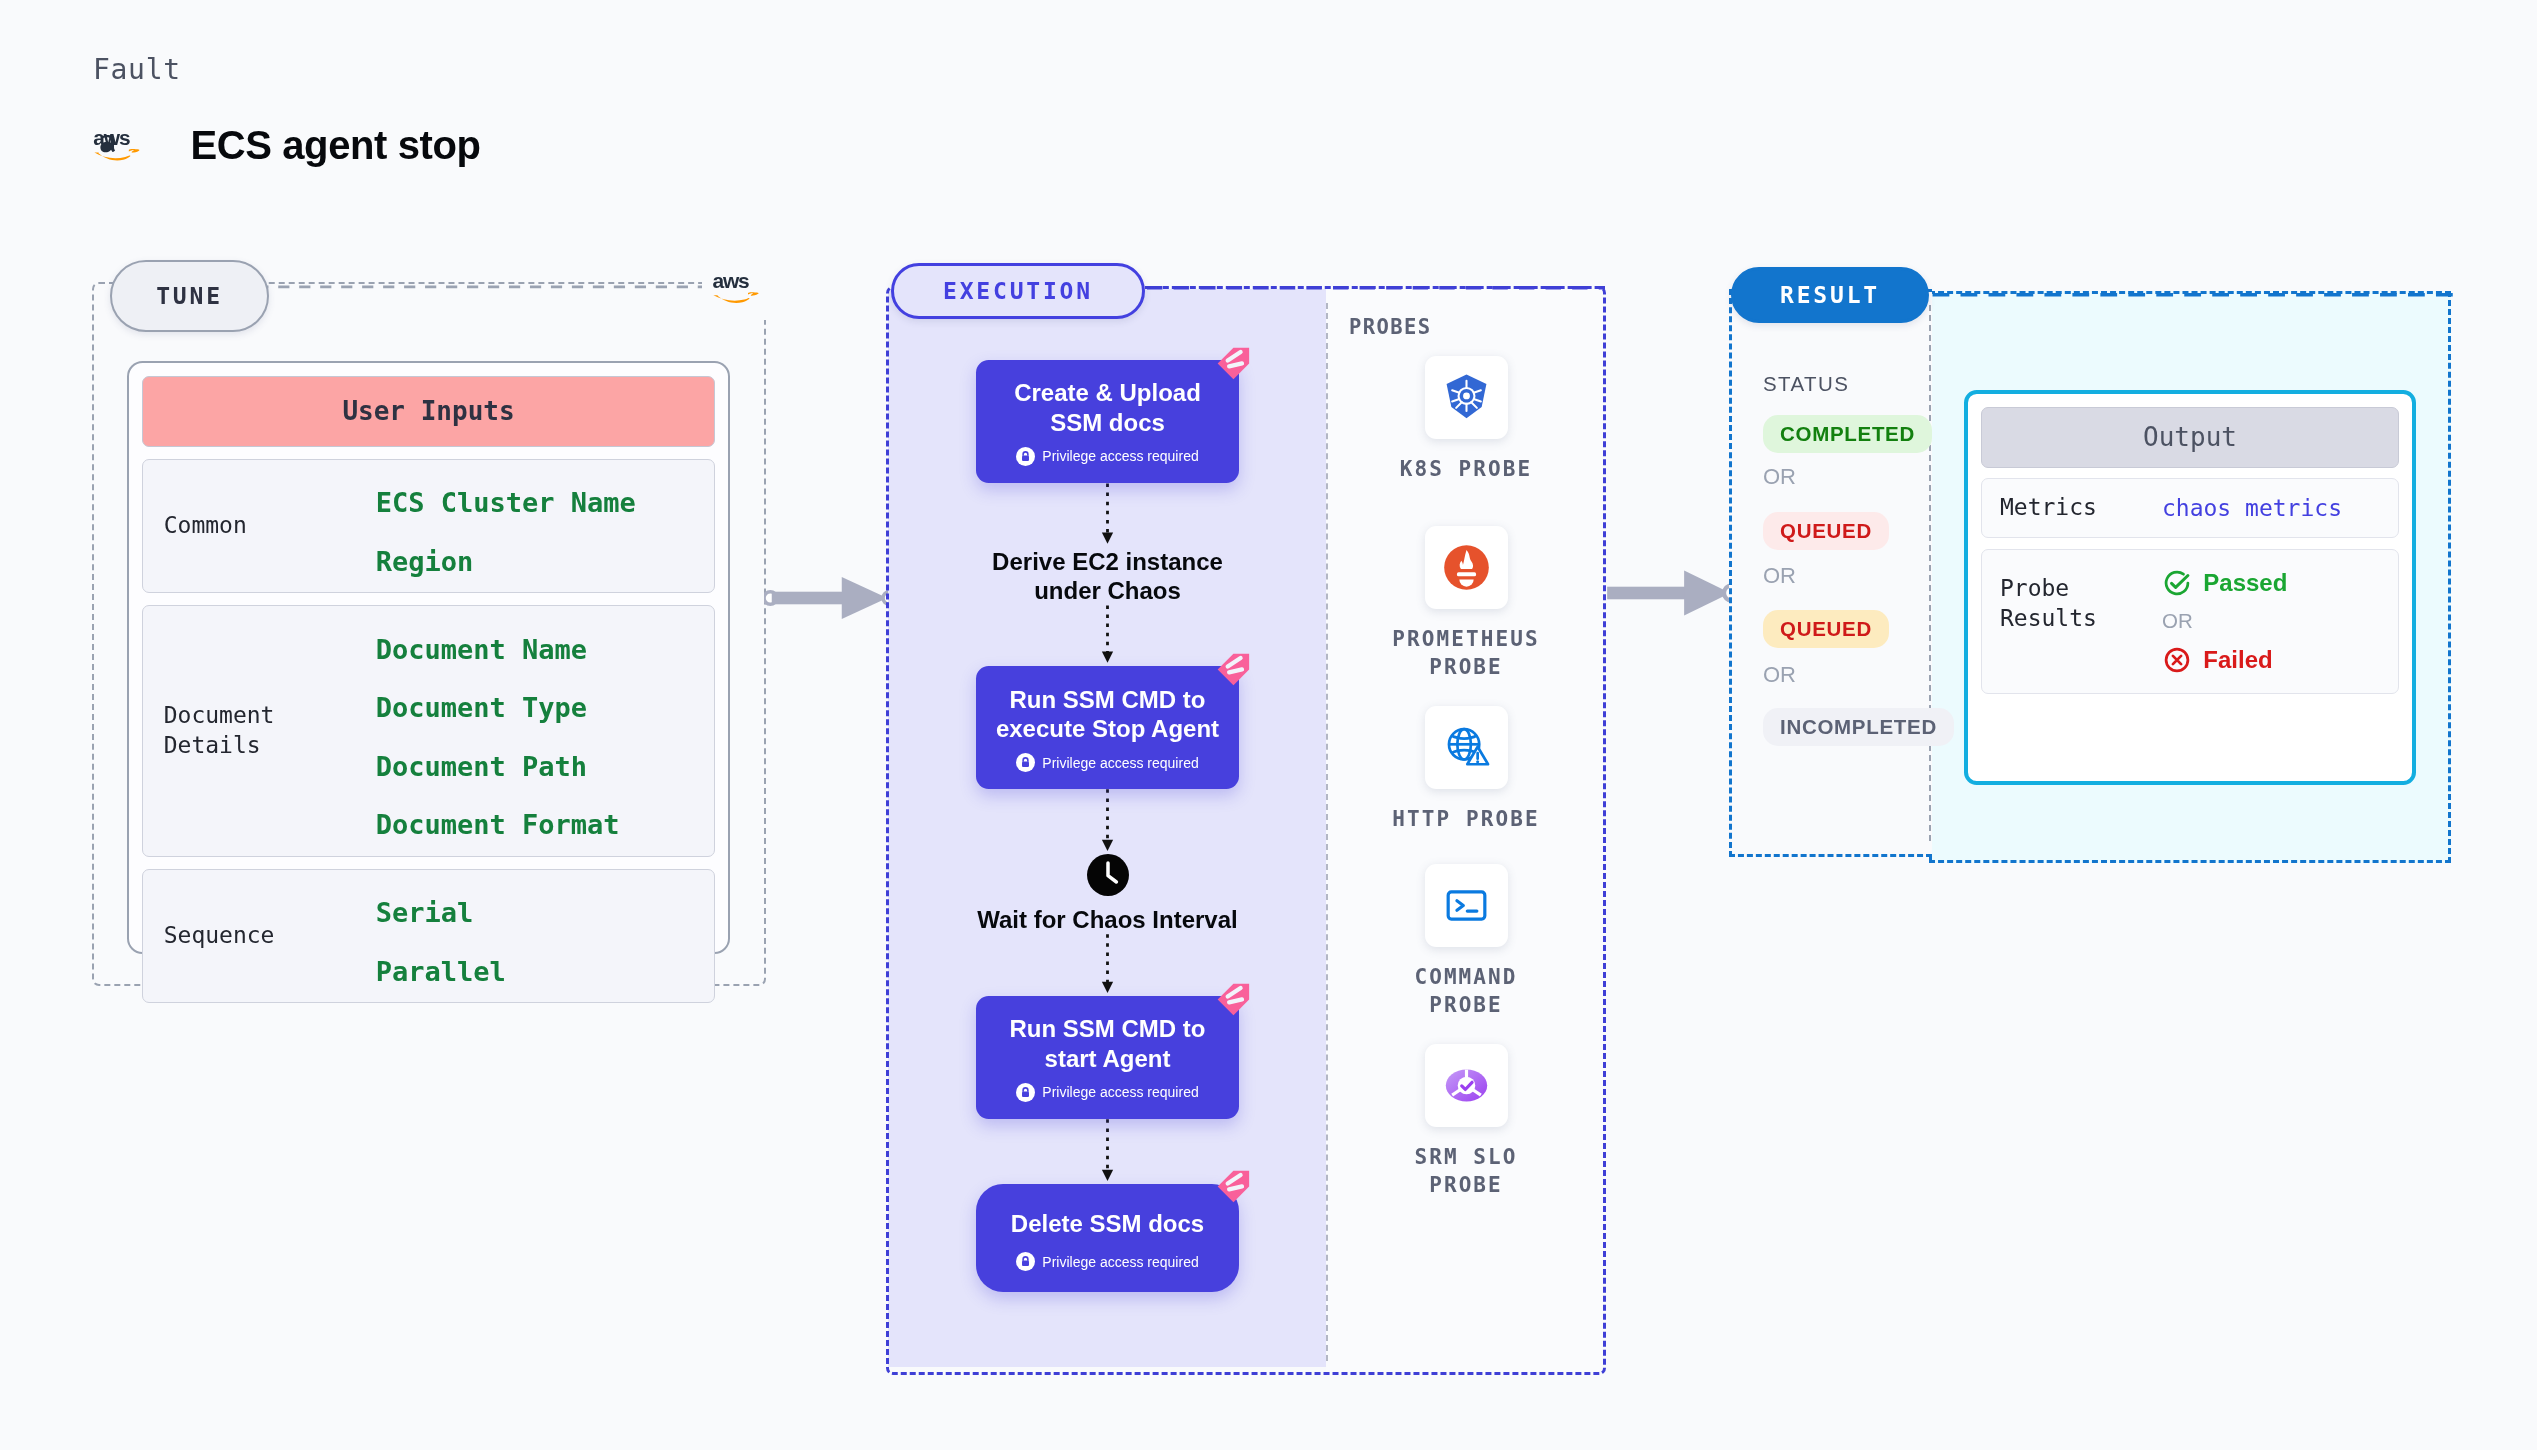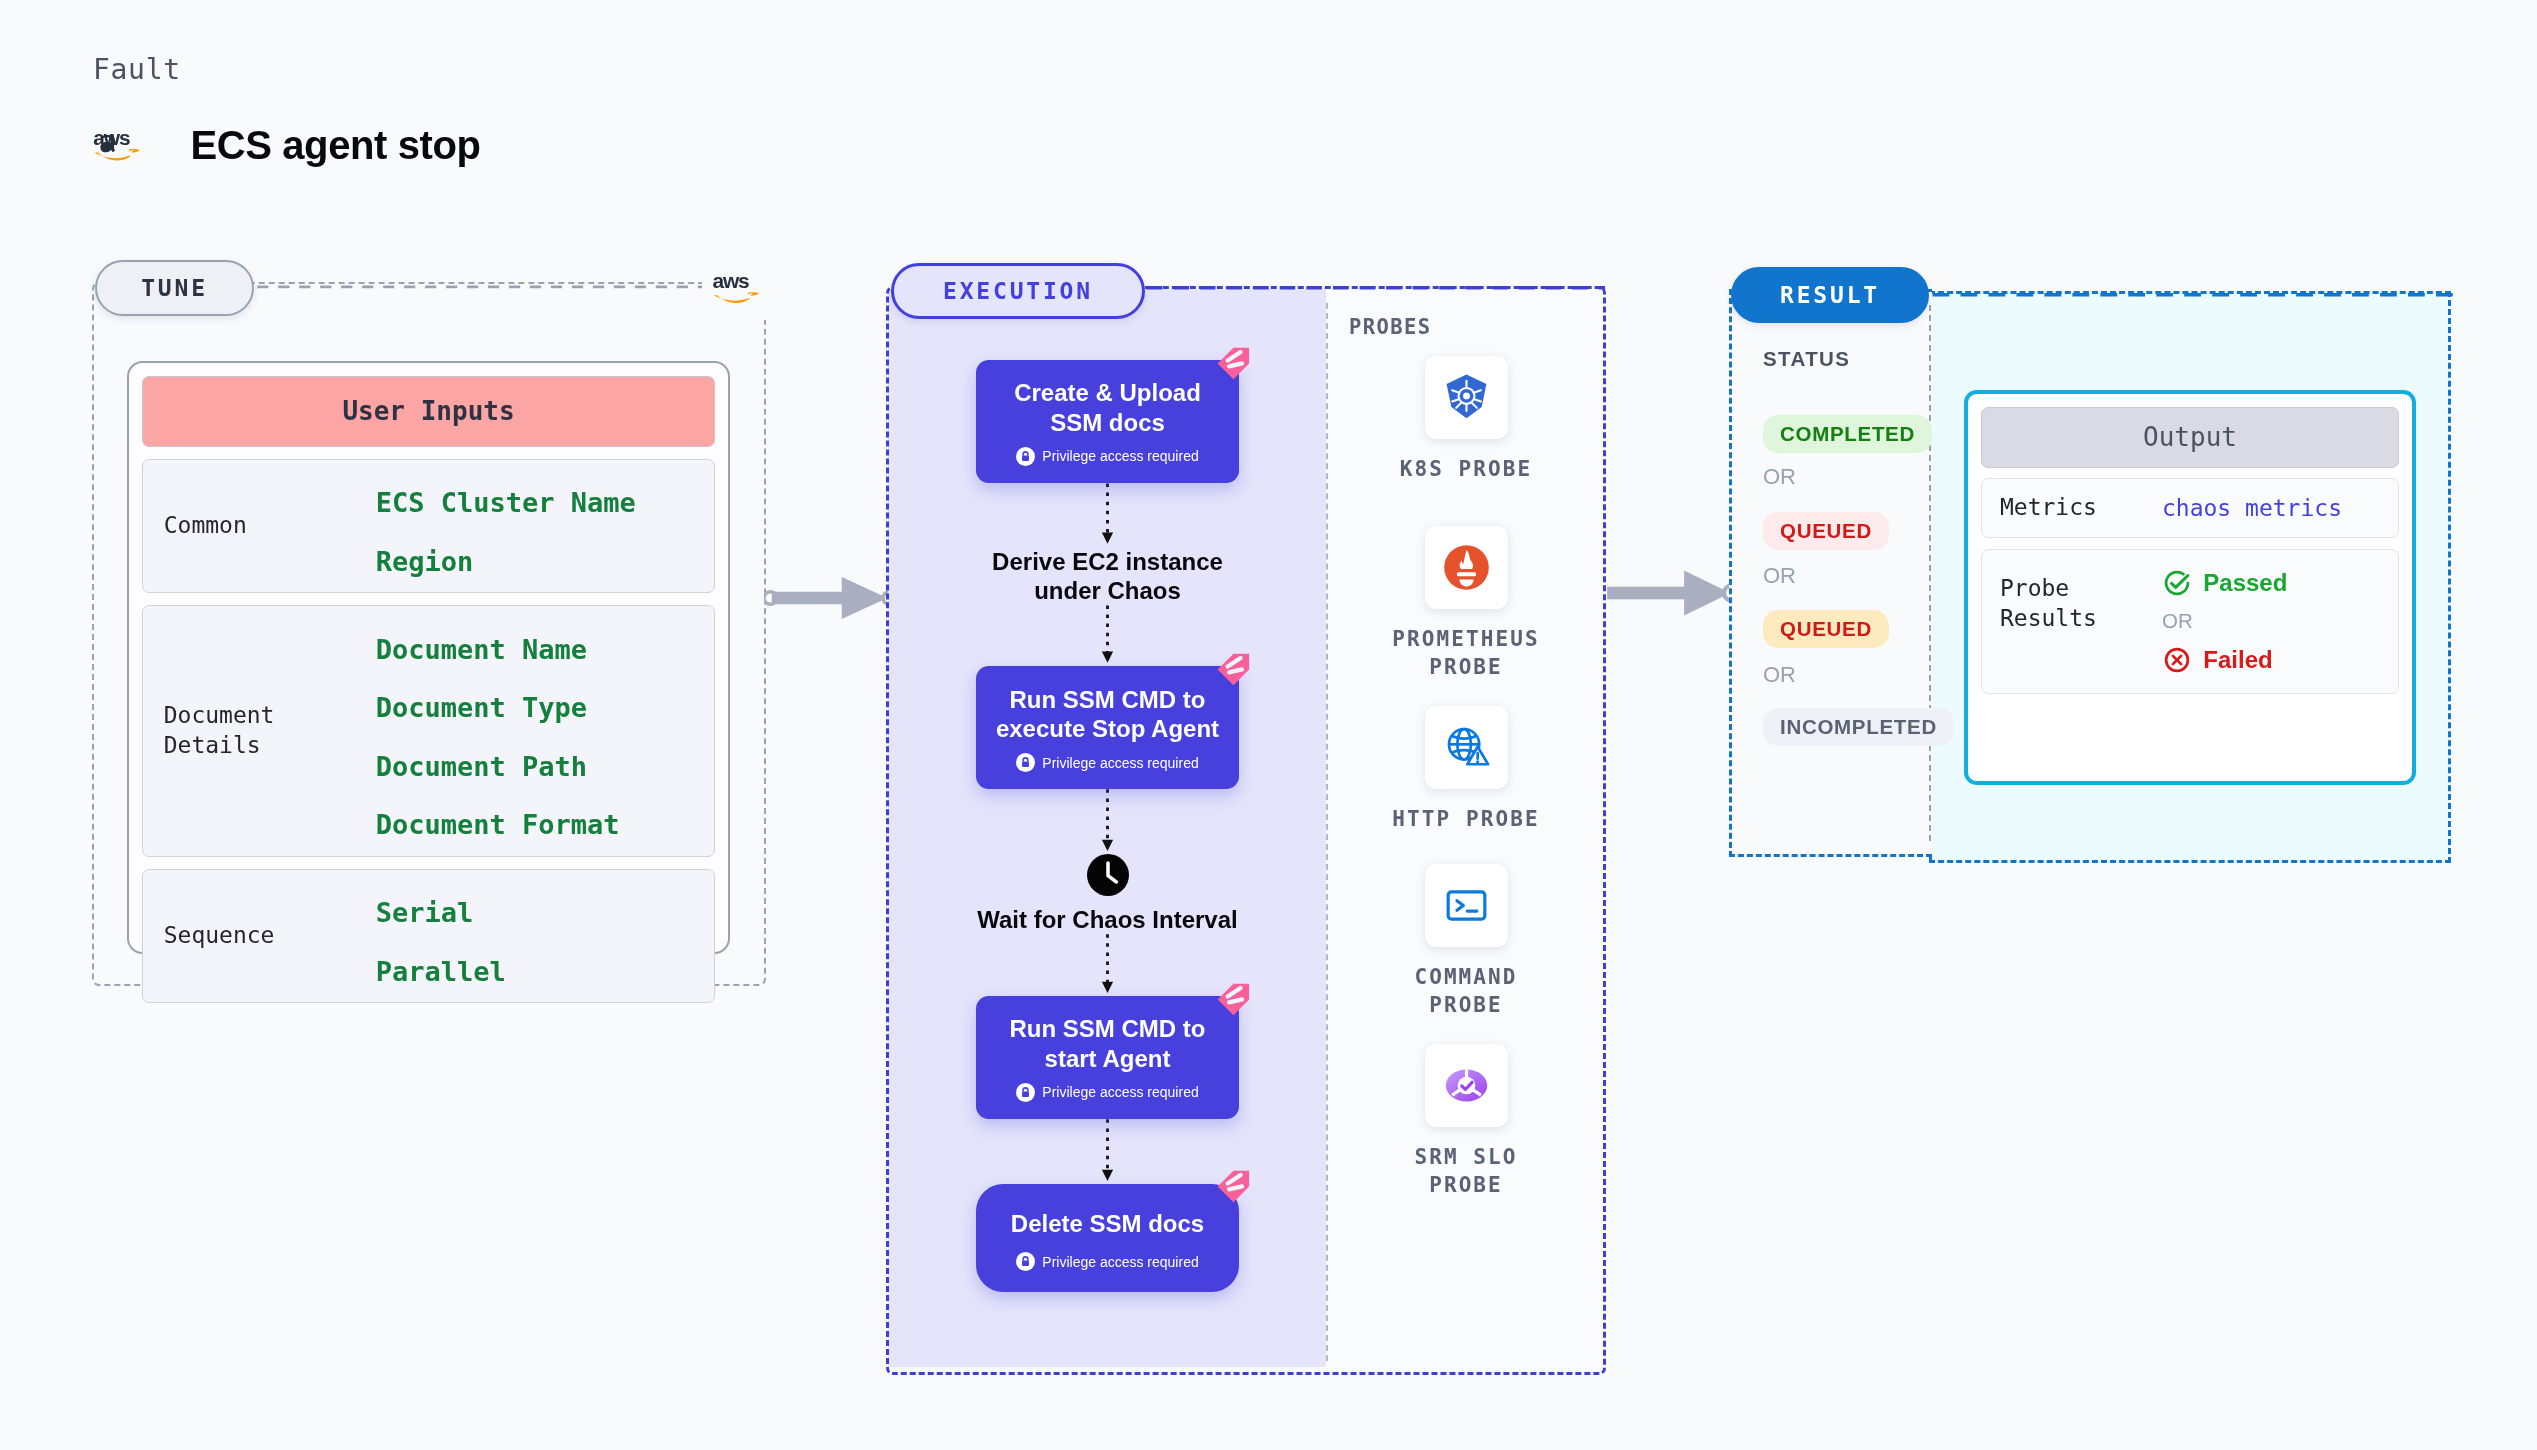--- a/index.html
+++ b/index.html
@@ -32,21 +32,21 @@
     box-shadow: 0 2.8px 7px rgba(70,80,120,0.13);
     z-index: 6;
   }
 
   
   .tune-dash {
     position: absolute; left: 92px; top: 282px; width: 674px; height: 704px;
     border: 2.8px dashed #9aa2b1; border-radius: 7px; background: transparent;
   }
   .tune-pill {
-    left: 95px; top: 260px; width: 159px; height: 56px;
+    left: 110px; top: 260px; width: 159px; height: 72px;
     background: #eef0f5; border: 2.8px solid #9aa2b1; color: #2e3242; font-size: 23px;
   }
   .aws-tile {
     position: absolute; left: 702px; top: 255px; width: 92px; height: 65px;
     background: #f9fafc; display: flex; align-items: center; justify-content: center; z-index: 5;
   }
   .aws-logo-small { width: 76px; height: 41px; }
 
   .ui-card {
     position: absolute; left: 127px; top: 361px; width: 603px; height: 593px;
@@ -147,22 +147,22 @@
   }
   .status-dash-right {
     position: absolute; left: 1929px; top: 305px; width: 0; height: 536px;
     border-left: 2.1px dashed #9aa2b1;
   }
   .result-pill {
     left: 1731px; top: 267px; width: 198px; height: 56px;
     background: #1275cd; border: 3.5px solid #1275cd; color: #ffffff; font-size: 23px;
   }
   .status-title {
-    position: absolute; left: 1763px; top: 347px;
-    font-family: "Liberation Sans", sans-serif; font-size: 20.5px; font-weight: bold;
+    position: absolute; left: 1763px; top: 372px;
+    font-family: "Liberation Sans", sans-serif; font-size: 20.5px; font-weight: normal;
     color: #4c5262; letter-spacing: 1.4px;
   }
   .badge {
     position: absolute; left: 1763px; display: inline-flex; align-items: center; justify-content: center;
     padding: 7px 17px; border-radius: 15px;
     font-family: "Liberation Sans", sans-serif; font-size: 20.5px; font-weight: bold; letter-spacing: 0.7px;
   }
   .or-txt {
     position: absolute; left: 1763px;
     font-family: "Liberation Sans", sans-serif; font-size: 22px; color: #9aa2b1;

